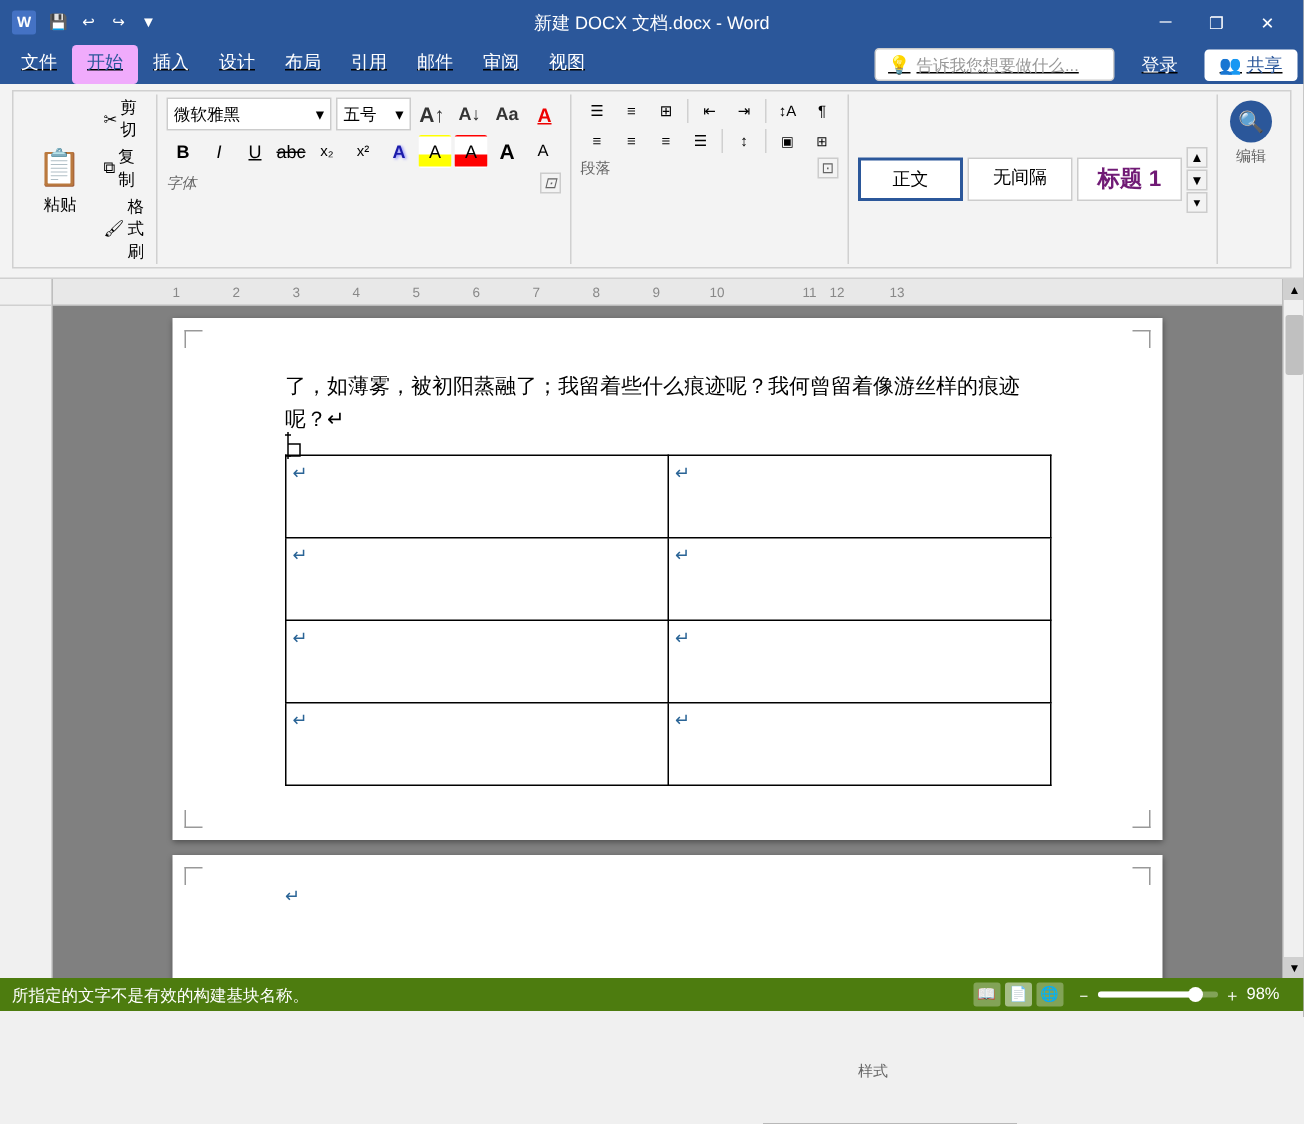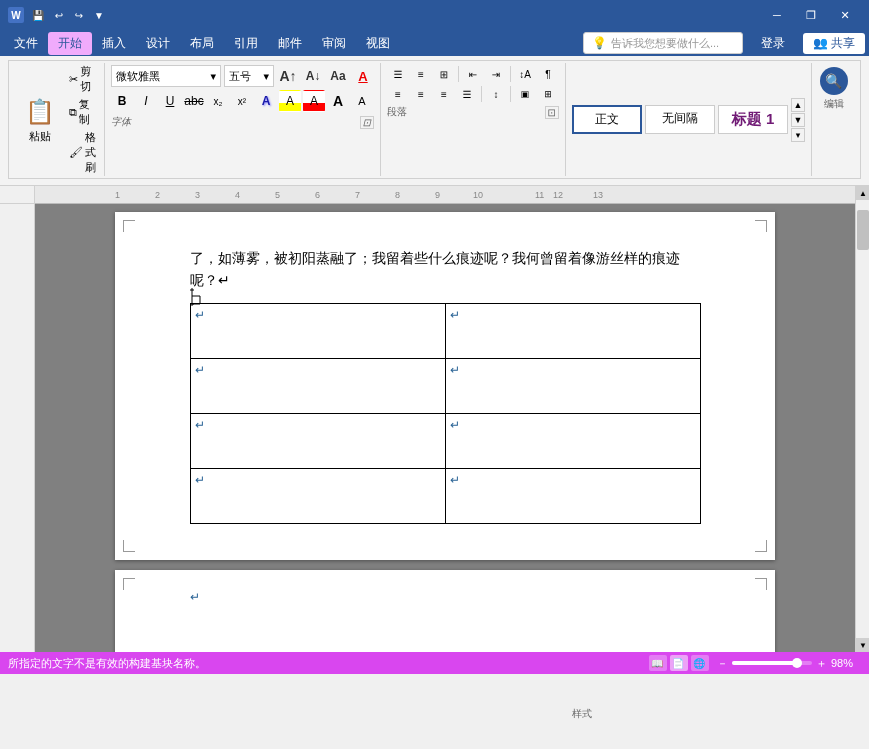--- a/index.html
+++ b/index.html
@@ -21,23 +21,23 @@
     .title-bar-right { display: flex; gap: 2px; }
     .title-btn { width: 32px; height: 20px; display: flex; align-items: center; justify-content: center; font-size: 11px; color: white; cursor: pointer; background: transparent; border: none; }
     .qat { display: flex; align-items: center; gap: 2px; }
     .qat-btn { width: 18px; height: 18px; display: flex; align-items: center; justify-content: center; font-size: 10px; color: white; cursor: pointer; }
 
     
     .menu-bar {
       background: #2b579a;
       height: 26px;
       display: flex;
-      align-items: center;
       padding: 0 4px;
       gap: 0;
+      text-decoration: underline;
     }
     .menu-item {
       padding: 3px 10px;
       color: white;
       font-size: 12px;
       cursor: pointer;
       border-radius: 3px;
       white-space: nowrap;
     }
     .menu-item:hover, .menu-item.active { background: rgba(255,255,255,0.2); }
@@ -100,21 +100,21 @@
       width: 12px;
       height: 12px;
     }
     .page-corner.tl { top: 8px; left: 8px; border-top: 1px solid #999; border-left: 1px solid #999; }
     .page-corner.tr { top: 8px; right: 8px; border-top: 1px solid #999; border-right: 1px solid #999; }
     .page-corner.bl { bottom: 8px; left: 8px; border-bottom: 1px solid #999; border-left: 1px solid #999; }
     .page-corner.br { bottom: 8px; right: 8px; border-bottom: 1px solid #999; border-right: 1px solid #999; }
 
     
     .status-bar {
-      background: #d946ef;
+      background: #4d7c0f;
       height: 22px;
       display: flex;
       align-items: center;
       padding: 0 8px;
       color: white;
       font-size: 11px;
       justify-content: space-between;
       gap: 12px;
     }
     .status-left { display: flex; gap: 12px; align-items: center; }
@@ -145,20 +145,21 @@
 <div class="title-bar">
   <div class="title-bar-left">
     <div class="title-bar-icon">W</div>
     <div class="qat">
       <div class="qat-btn">💾</div>
       <div class="qat-btn">↩</div>
       <div class="qat-btn">↪</div>
       <div class="qat-btn">▼</div>
     </div>
   </div>
+  <div class="title-bar-center">新建 DOCX 文档.docx - Word</div>
   <div class="title-bar-right">
     <button class="title-btn">─</button>
     <button class="title-btn">❐</button>
     <button class="title-btn close">✕</button>
   </div>
 </div>
 
 <div class="menu-bar">
   <div class="menu-item">文件</div>
   <div class="menu-item active">开始</div>

